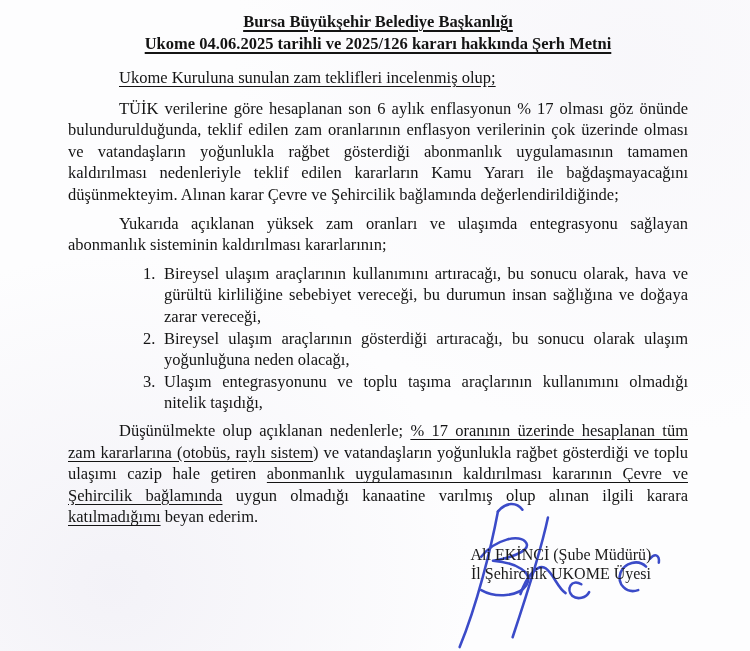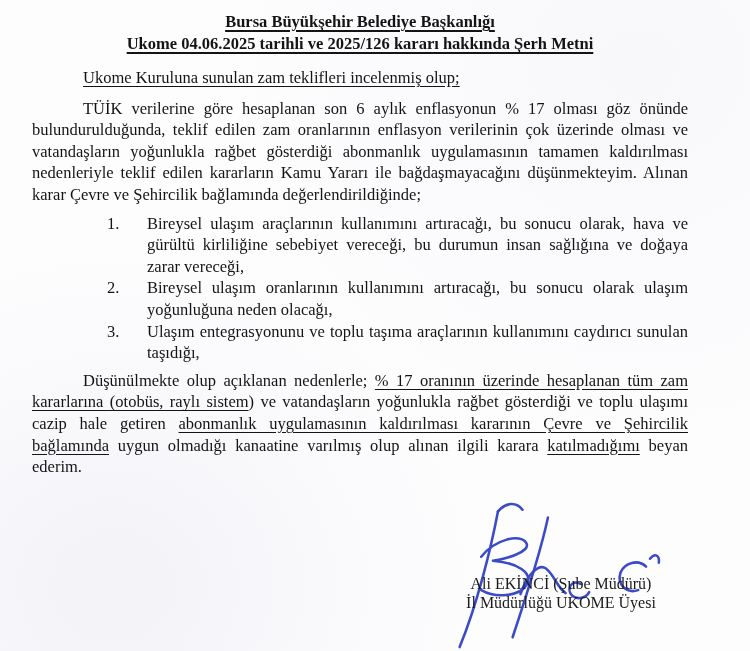--- a/index.html
+++ b/index.html
@@ -5,21 +5,21 @@
   * { margin: 0; padding: 0; box-sizing: border-box; }
   html, body {
     width: 750px; height: 651px;
     background: #fdfdfe;
     overflow: hidden;
     font-family: "Liberation Serif", "DejaVu Serif", serif;
   }
   .page {
     position: relative;
     width: 750px; height: 651px;
-    padding: 11px 62px 0 32px;
+    padding: 11px 62px 0 68px;
     color: #141414;
     font-size: 16.5px;
     line-height: 21.6px;
     
     background:
       radial-gradient(ellipse at 15% 90%, rgba(235,233,242,.55), rgba(255,255,255,0) 40%),
       radial-gradient(ellipse at 85% 10%, rgba(240,238,245,.4), rgba(255,255,255,0) 45%),
       #fdfdfe;
   }
   .doc-header { text-align: center; margin-bottom: 12px; line-height: 22px; }
@@ -33,24 +33,24 @@
   .b { font-weight: normal; }
   .intro-line { margin-bottom: 9px; text-indent: 51px; }
   p.para {
     text-align: justify;
     text-indent: 51px;
     margin-bottom: 7px;
   }
   .num-list { margin: 0 0 6px 75px; }
   .list-row { display: flex; align-items: flex-start; }
   .list-num { flex: 0 0 21px; }
-  .list-text { flex: 1 1 auto; text-align: justify; margin-left: 19px; }
+  .list-text { flex: 1 1 auto; text-align: justify; }
   .signature-area {
     position: absolute;
-    left: 416px; top: 575px;
+    left: 416px; top: 546px;
     width: 290px;
     text-align: center;
     font-size: 16px;
     line-height: 18.6px;
     color: #1b1b1b;
   }
   .signature-ink {
     position: absolute;
     left: 420px; top: 494px;
     width: 250px; height: 157px;
@@ -64,49 +64,50 @@
 
   <div class="doc-header">
     <div class="title">Bursa Büyükşehir Belediye Başkanlığı</div>
     <div class="title">Ukome 04.06.2025 tarihli ve 2025/126 kararı hakkında Şerh Metni</div>
   </div>
 
   <div class="intro-line"><span class="u">Ukome Kuruluna sunulan zam teklifleri incelenmiş olup;</span></div>
 
   <p class="para">TÜİK verilerine göre hesaplanan son 6 aylık enflasyonun % 17 olması göz önünde bulundurulduğunda, teklif edilen zam oranlarının enflasyon verilerinin çok üzerinde olması ve vatandaşların yoğunlukla rağbet gösterdiği abonmanlık uygulamasının tamamen kaldırılması nedenleriyle teklif edilen kararların Kamu Yararı ile bağdaşmayacağını düşünmekteyim. Alınan karar Çevre ve Şehircilik bağlamında değerlendirildiğinde;</p>
 
+  <p class="para">Yukarıda açıklanan yüksek zam oranları ve ulaşımda entegrasyonu sağlayan abonmanlık sisteminin kaldırılması kararlarının;</p>
 
   <div class="num-list">
     <div class="list-row">
       <span class="list-num">1.</span>
       <span class="list-text">Bireysel ulaşım araçlarının kullanımını artıracağı, bu sonucu olarak, hava ve gürültü kirliliğine sebebiyet vereceği, bu durumun insan sağlığına ve doğaya zarar vereceği,</span>
     </div>
     <div class="list-row">
       <span class="list-num">2.</span>
-      <span class="list-text">Bireysel ulaşım oranlarının kullanımını artıracağı, bu sonucu olarak ulaşım yoğunluğuna neden olacağı,</span>
+      <span class="list-text">Bireysel ulaşım araçlarının gösterdiği artıracağı, bu sonucu olarak ulaşım yoğunluğuna neden olacağı,</span>
     </div>
     <div class="list-row">
       <span class="list-num">3.</span>
-      <span class="list-text">Ulaşım entegrasyonunu ve toplu taşıma araçlarının kullanımını caydırıcı sunulan taşıdığı,</span>
+      <span class="list-text">Ulaşım entegrasyonunu ve toplu taşıma araçlarının kullanımını olmadığı nitelik taşıdığı,</span>
     </div>
   </div>
 
   <p class="para"><span>Düşünülmekte olup açıklanan nedenlerle; </span><span class="u">% 17 oranının üzerinde hesaplanan tüm zam kararlarına (otobüs, raylı sistem</span><span>) ve vatandaşların yoğunlukla rağbet gösterdiği ve toplu ulaşımı cazip hale getiren </span><span class="u">abonmanlık uygulamasının kaldırılması kararının Çevre ve Şehircilik bağlamında</span><span> uygun olmadığı kanaatine varılmış olup alınan ilgili karara </span><span class="b u">katılmadığımı</span><span> beyan ederim.</span></p>
 
   <svg class="signature-ink" viewBox="0 0 250 160" xmlns="http://www.w3.org/2000/svg">
     <g fill="none" stroke="#2b3cc4" stroke-width="2.6" stroke-linecap="round" stroke-linejoin="round" opacity="0.92">
       <path d="M77,18 C85,8 96,8 102,16"></path>
       <path d="M77,18 C70,55 56,112 38,156"></path>
       <path d="M128,24 C120,62 104,110 92,146"></path>
       <path d="M60,64 C74,46 100,40 106,50 C111,59 85,66 72,68 C96,70 114,80 106,93 C98,105 74,106 60,98"></path>
       <path d="M100,102 C106,84 118,70 126,76 C134,82 138,96 146,101"></path>
       <path d="M162,92 C152,86 146,97 153,104 C158,108 167,106 170,100"></path>
       <path d="M228,74 C220,66 206,70 202,80 C198,92 208,102 220,98"></path>
       <path d="M232,66 C237,60 242,62 241,70"></path>
     </g>
   </svg>
 
   <div class="signature-area">
     <div>Ali EKİNCİ (Şube Müdürü)</div>
-    <div>İl Müdürlüğü UKOME Üyesi</div>
+    <div>İl Şehircilik UKOME Üyesi</div>
   </div>
 
 </div>
 
 </body></html>

